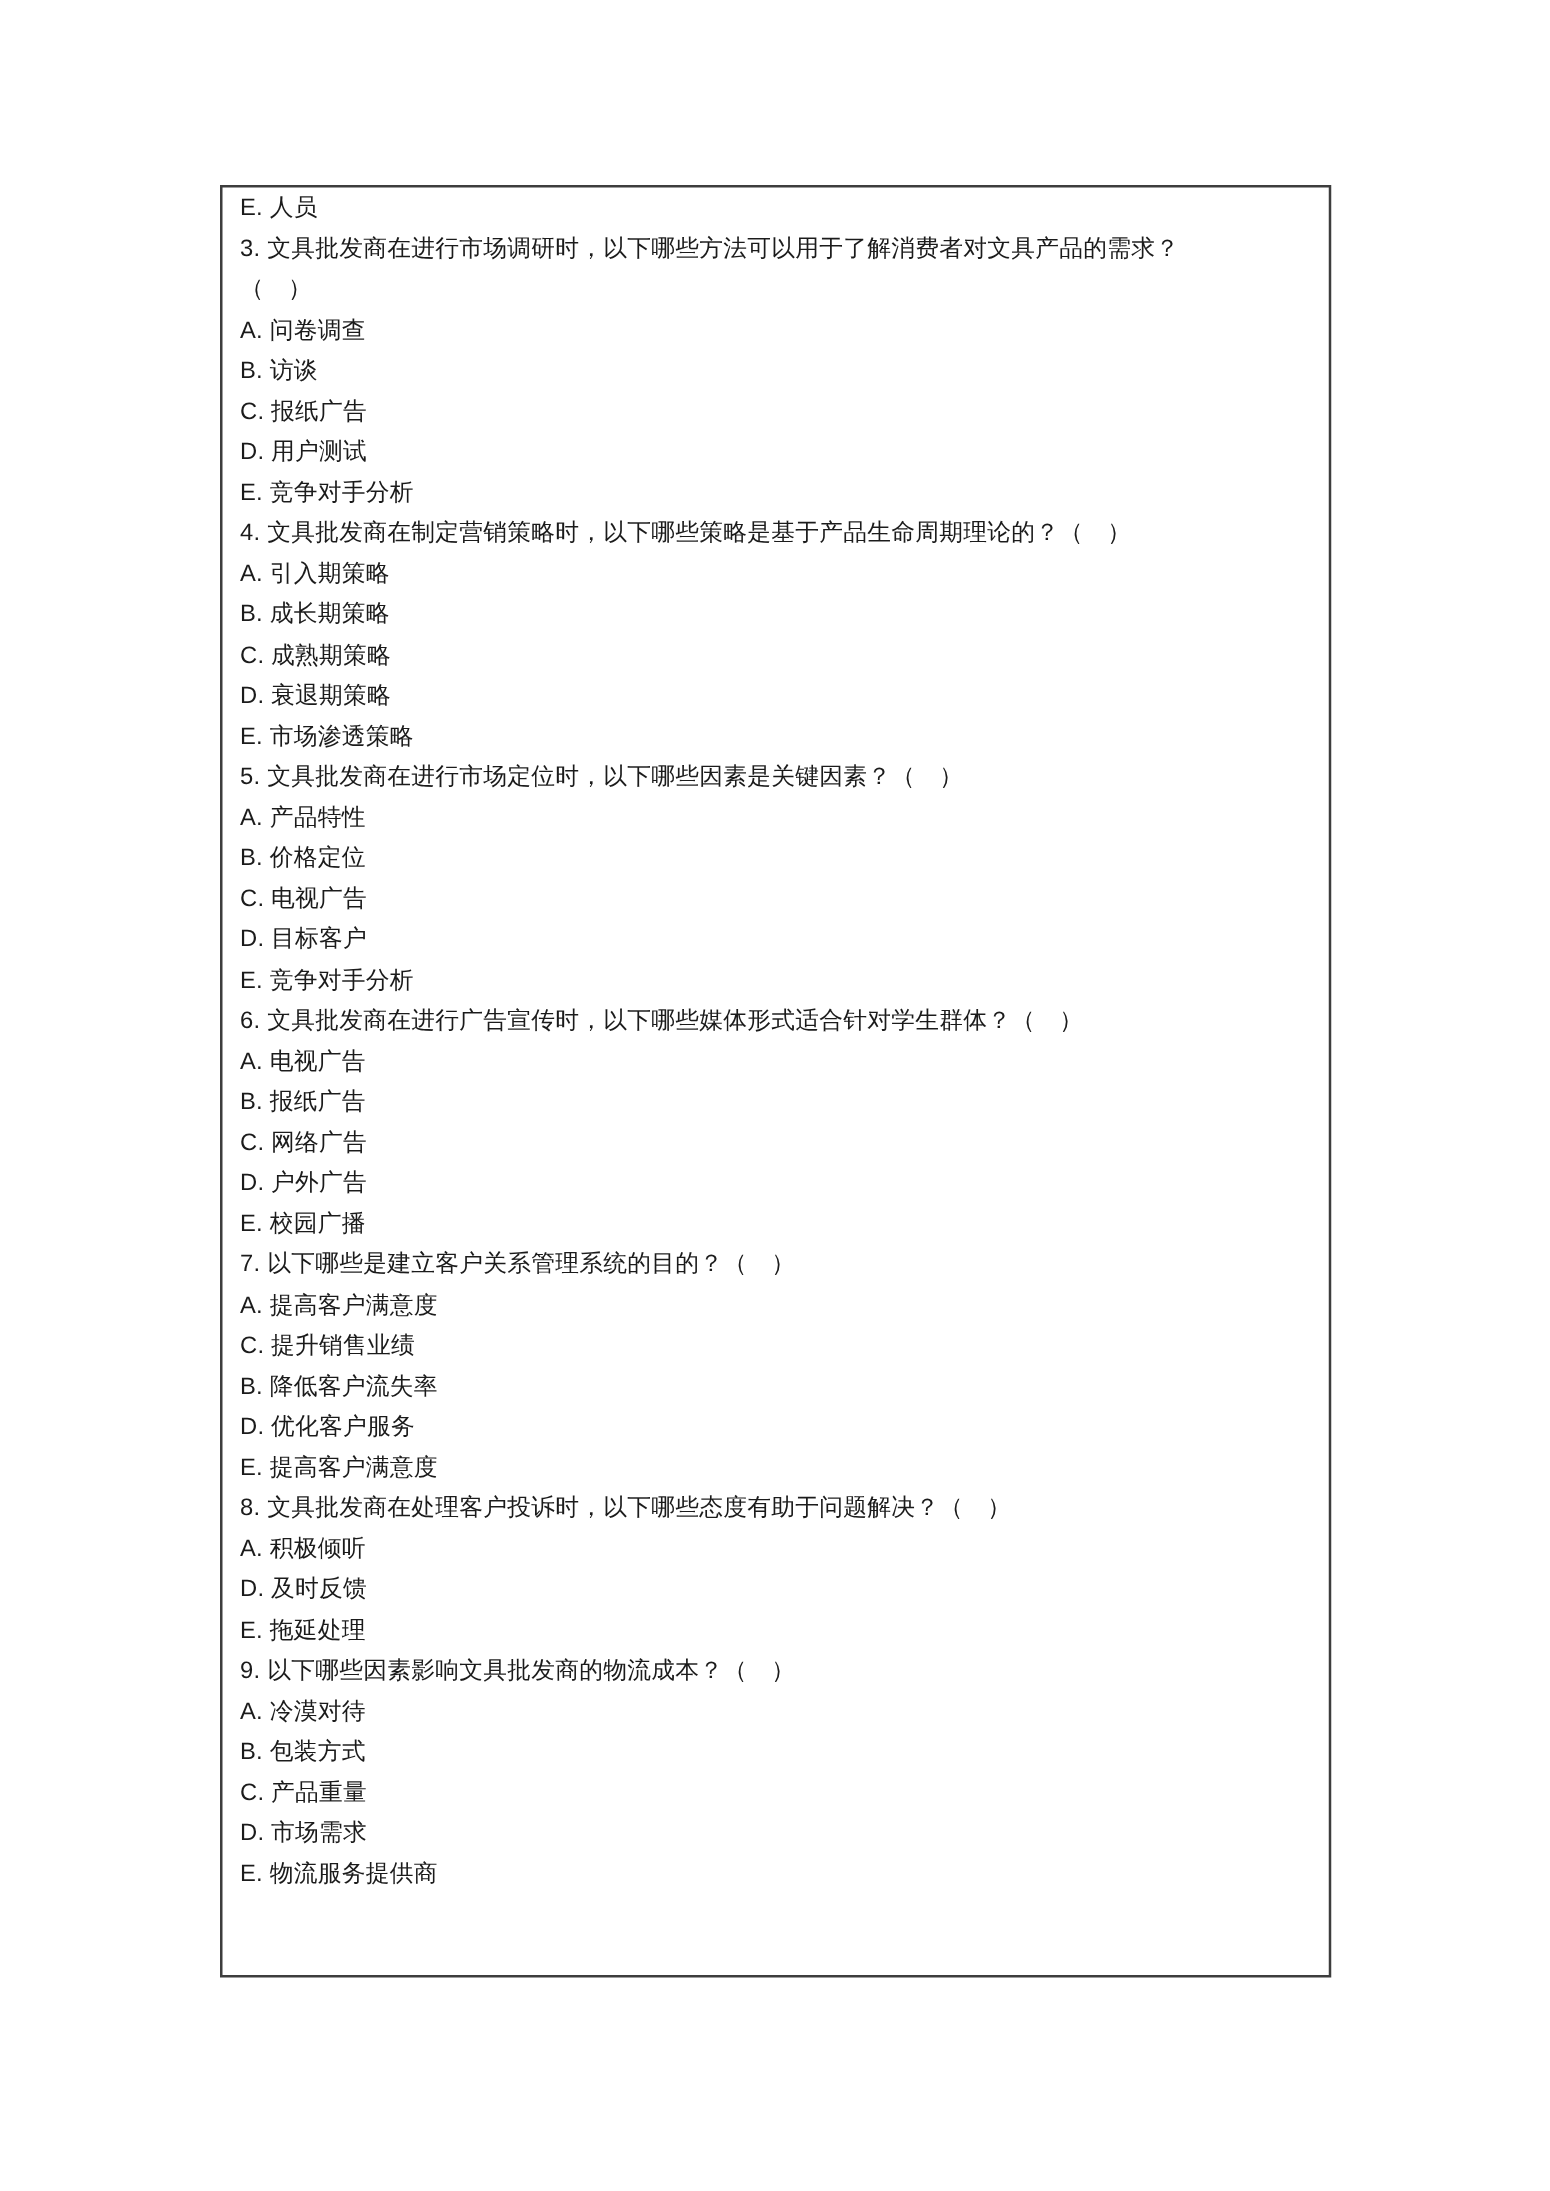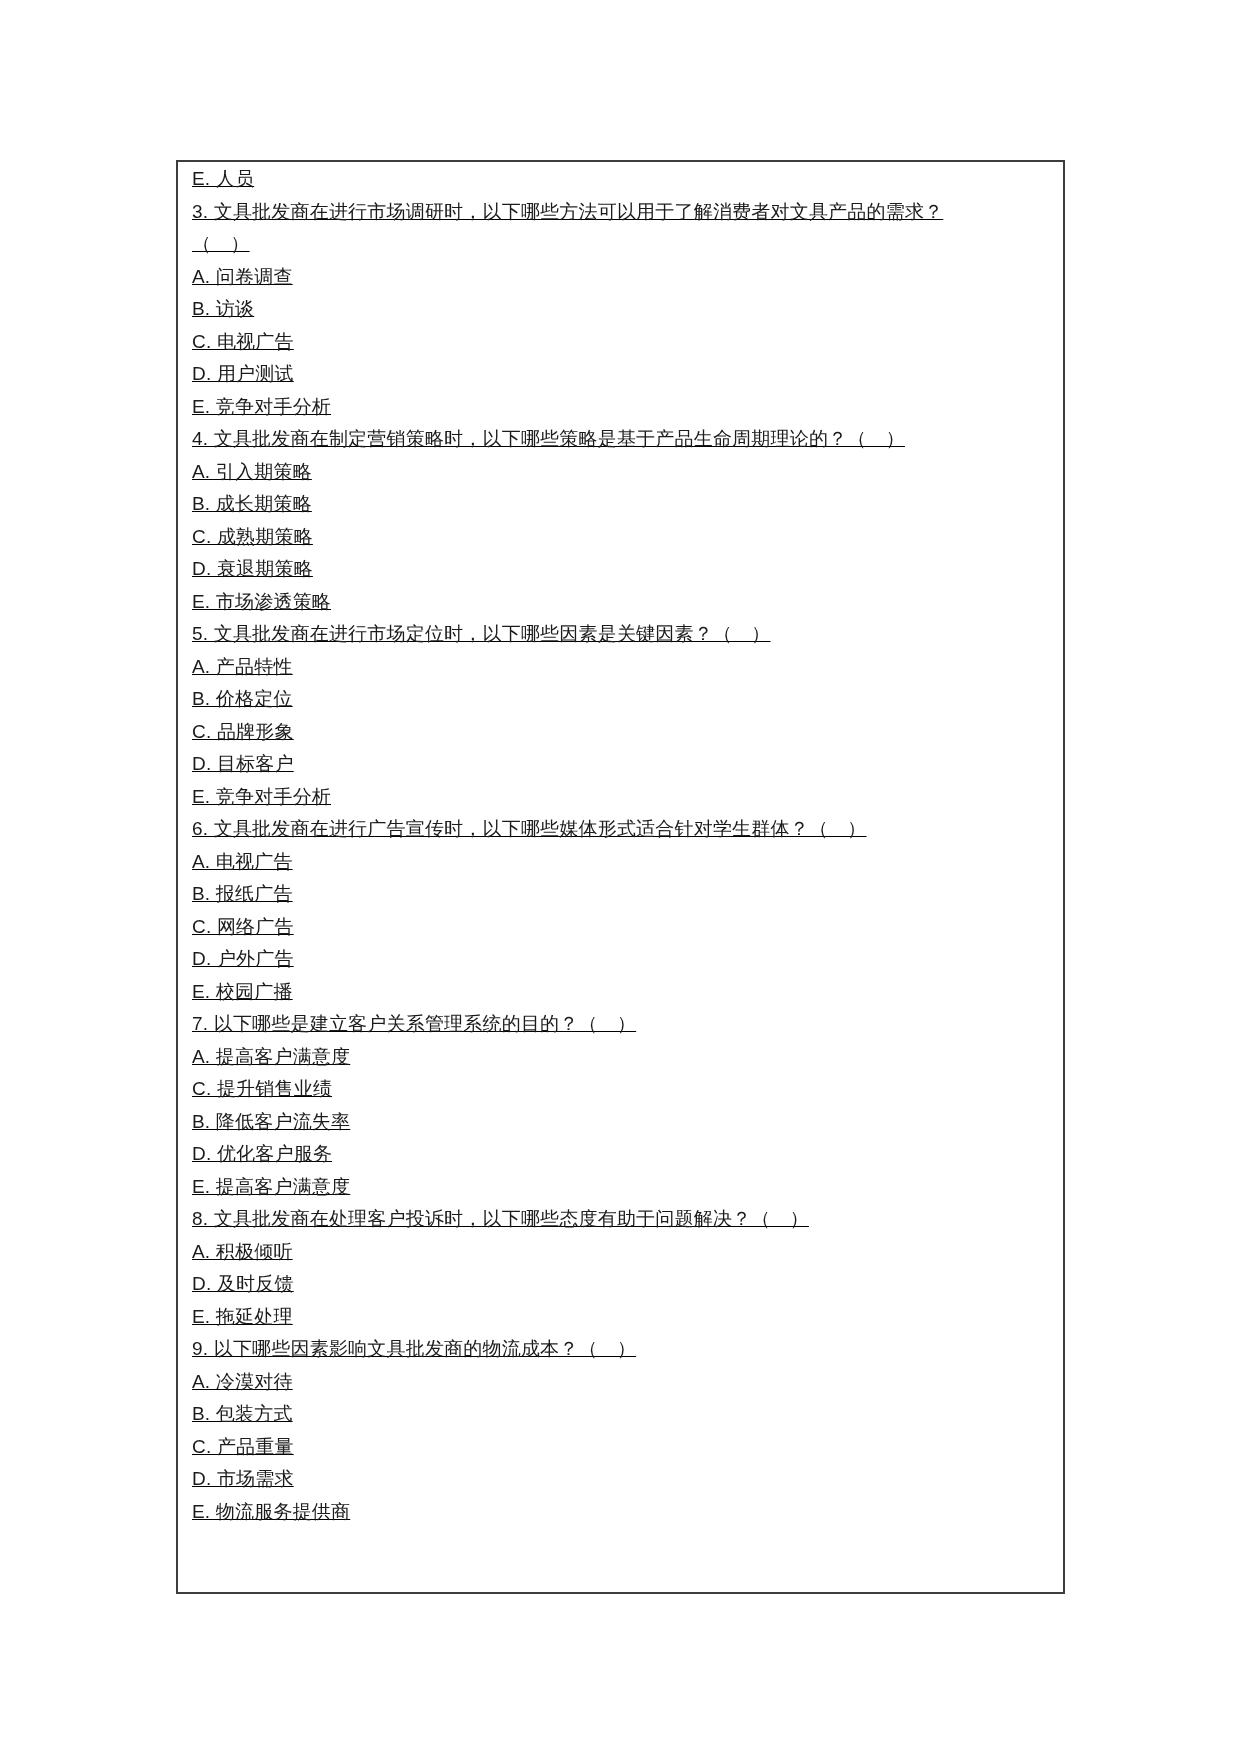--- a/index.html
+++ b/index.html
@@ -10,60 +10,59 @@
   body {
     width: 1240px;
     height: 1753px;
     position: relative;
     font-family: "Liberation Sans", "DejaVu Sans", sans-serif;
     overflow: hidden;
   }
   .doc-frame {
     position: absolute;
     left: 176px;
-    top: 160px;
+    top: 148px;
     width: 889px;
     height: 1434px;
     box-sizing: border-box;
     border: 2px solid #3d3d3d;
     background: #ffffff;
     padding: 1px 18px 18px 14px;
     overflow: hidden;
-    text-decoration: underline;
   }
   .line {
     font-size: 19px;
     line-height: 32.5px;
     color: #1b1b1b;
     white-space: pre-wrap;
     letter-spacing: 0.2px;
   }
 </style>
 </head>
 <body>
 
 <div class="doc-frame">
   <div class="line">E. 人员</div>
   <div class="line">3. 文具批发商在进行市场调研时，以下哪些方法可以用于了解消费者对文具产品的需求？</div>
   <div class="line">（　）</div>
   <div class="line">A. 问卷调查</div>
   <div class="line">B. 访谈</div>
-  <div class="line">C. 电视广告</div>
+  <div class="line">C. 报纸广告</div>
   <div class="line">D. 用户测试</div>
   <div class="line">E. 竞争对手分析</div>
   <div class="line">4. 文具批发商在制定营销策略时，以下哪些策略是基于产品生命周期理论的？（　）</div>
   <div class="line">A. 引入期策略</div>
   <div class="line">B. 成长期策略</div>
   <div class="line">C. 成熟期策略</div>
   <div class="line">D. 衰退期策略</div>
   <div class="line">E. 市场渗透策略</div>
   <div class="line">5. 文具批发商在进行市场定位时，以下哪些因素是关键因素？（　）</div>
   <div class="line">A. 产品特性</div>
   <div class="line">B. 价格定位</div>
-  <div class="line">C. 品牌形象</div>
+  <div class="line">C. 电视广告</div>
   <div class="line">D. 目标客户</div>
   <div class="line">E. 竞争对手分析</div>
   <div class="line">6. 文具批发商在进行广告宣传时，以下哪些媒体形式适合针对学生群体？（　）</div>
   <div class="line">A. 电视广告</div>
   <div class="line">B. 报纸广告</div>
   <div class="line">C. 网络广告</div>
   <div class="line">D. 户外广告</div>
   <div class="line">E. 校园广播</div>
   <div class="line">7. 以下哪些是建立客户关系管理系统的目的？（　）</div>
   <div class="line">A. 提高客户满意度</div>

